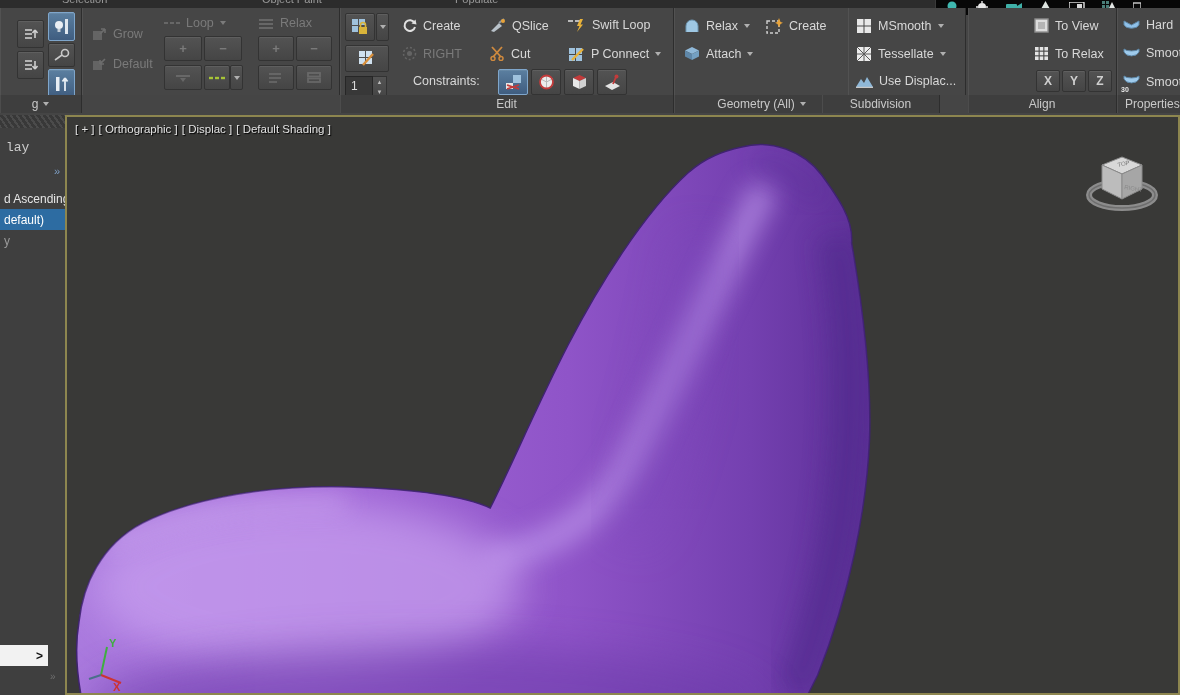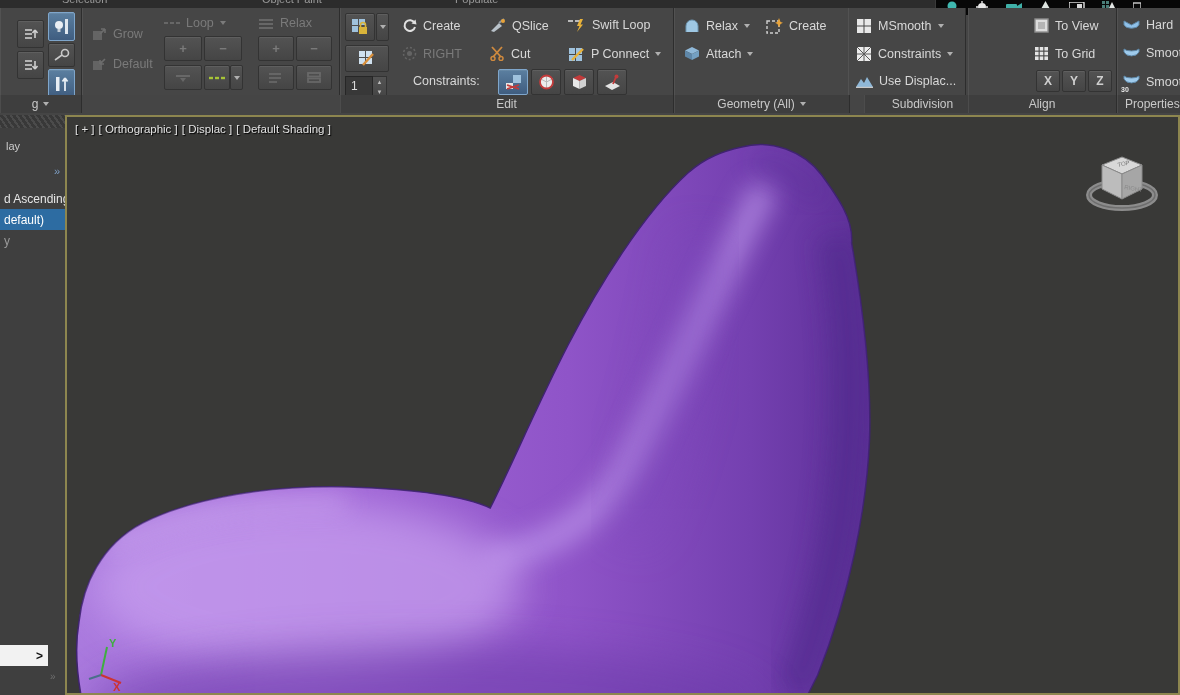--- a/index.html
+++ b/index.html
@@ -23,21 +23,21 @@
   .glyph{font-size:13px;font-weight:bold;line-height:1;}
   .spinfield{position:absolute;display:flex;}
   .spinfield .val{width:28px;height:20px;background:#383838;border:1px solid #262626;color:#ddd;font-size:12px;display:flex;align-items:center;padding-left:5px;box-sizing:border-box;}
   .spinfield .arrows{width:13px;height:20px;display:flex;flex-direction:column;border:1px solid #333;border-left:none;background:linear-gradient(#535353,#454545);}
   .spinfield .arrows div{flex:1;display:flex;align-items:center;justify-content:center;font-size:6px;color:#bbb;}
   .xyzbtn{width:24px;height:22px;font-weight:bold;color:#cfcfcf;}
   .badge30{position:absolute;left:-2px;bottom:-3px;font-size:7px;font-weight:bold;color:#e8e8e8;}
   
   #sidebar{position:absolute;left:0;top:115px;width:65px;height:580px;background:#3f3f3f;overflow:hidden;}
   #sidebar .hatch{height:13px;background:repeating-linear-gradient(55deg,#4b4b4b 0 2px,#383838 2px 5px);}
-  #sb-partial{color:#cccccc;font-size:11px;padding:12px 4px 0 6px;}
+  #sb-partial{color:#cccccc;font-size:13px;padding:12px 4px 0 6px;font-family:Liberation Mono, monospace;}
   #sb-chevrons{position:absolute;right:6px;top:50px;color:#7d9ec4;font-size:11px;letter-spacing:-1px;}
   .sbrow{height:21px;font-size:12px;color:#e6e6e6;display:flex;align-items:center;padding-left:4px;white-space:nowrap;}
   .sbrow.sel{background:#2d6ca2;color:#fff;}
   .sbrow.dim{color:#9a9a9a;}
   #sb-rows{position:absolute;left:0;top:73px;width:100%;}
   #sb-scroll{position:absolute;left:0;top:530px;width:48px;height:21px;background:#f2f2f2;display:flex;align-items:center;justify-content:flex-end;padding-right:5px;box-sizing:border-box;color:#111;font-size:12px;font-weight:bold;}
   #sb-more{position:absolute;left:50px;top:556px;color:#6f6f6f;font-size:10px;letter-spacing:-1px;}
   
   #viewport{position:absolute;left:65px;top:115px;width:1115px;height:580px;background:#393937;border:2px solid #8d864f;box-sizing:border-box;overflow:hidden;}
   #vp-label{position:absolute;left:8px;top:6px;z-index:5;display:flex;gap:4px;color:#e2e2e2;font-size:11.5px;text-shadow:1px 1px 1px #000;}
@@ -395,32 +395,32 @@
           </g>
         </svg>
       <span>MSmooth</span>
         <span class="caret sm"></span>
     </div>
     <div class="flat" style="left:8px;top:38px">
       <svg width="16" height="16">
           <rect x="1" y="1" width="14" height="14" fill="#ececec"></rect>
           <path d="M1 8 h14 M8 1 v14 M1 1 l14 14 M15 1 L1 15" stroke="#5a5a5a" stroke-width="1"></path>
         </svg>
-      <span>Constraints</span>
+      <span>Tessellate</span>
         <span class="caret sm"></span>
     </div>
     <div class="flat" style="left:8px;top:66px;width:100px;overflow:hidden">
       <svg width="17" height="13" style="flex:none">
           <polygon points="0,12 5,4 8,8 11,2 17,12" fill="#8fb8d8"></polygon>
           <line x1="0" y1="12.5" x2="17" y2="12.5" stroke="#c9c9c9" stroke-width="1.4"></line>
         </svg>
       <span style="white-space:nowrap">Use Displac...</span>
     </div>
   </div>
-  <div class="plabel" style="left:864px;width:117px">
+  <div class="plabel" style="left:822px;width:117px">
       <span>Subdivision</span>
     </div>
 
   <div class="panel" style="left:968px;width:148px">
     <div class="flat" style="left:66px;top:10px">
       <svg width="15" height="15">
           <rect x="1" y="1" width="13" height="13" fill="#dcdcdc" stroke="#8f8f8f" stroke-width="1.4"></rect>
           <rect x="4" y="4" width="7" height="7" fill="#b4b4b4"></rect>
         </svg>
       <span>To View</span>
@@ -432,21 +432,21 @@
             <rect x="5.7" y="1" width="3.6" height="3.6"></rect>
             <rect x="10.4" y="1" width="3.6" height="3.6"></rect>
             <rect x="1" y="5.7" width="3.6" height="3.6"></rect>
             <rect x="5.7" y="5.7" width="3.6" height="3.6"></rect>
             <rect x="10.4" y="5.7" width="3.6" height="3.6"></rect>
             <rect x="1" y="10.4" width="3.6" height="3.6"></rect>
             <rect x="5.7" y="10.4" width="3.6" height="3.6"></rect>
             <rect x="10.4" y="10.4" width="3.6" height="3.6"></rect>
           </g>
         </svg>
-      <span>To Grid</span>
+      <span>To Relax</span>
     </div>
     <div class="rbtn xyzbtn" style="left:68px;top:62px">
         <span>X</span>
       </div>
     <div class="rbtn xyzbtn" style="left:94px;top:62px">
         <span>Y</span>
       </div>
     <div class="rbtn xyzbtn" style="left:120px;top:62px">
         <span>Z</span>
       </div>

